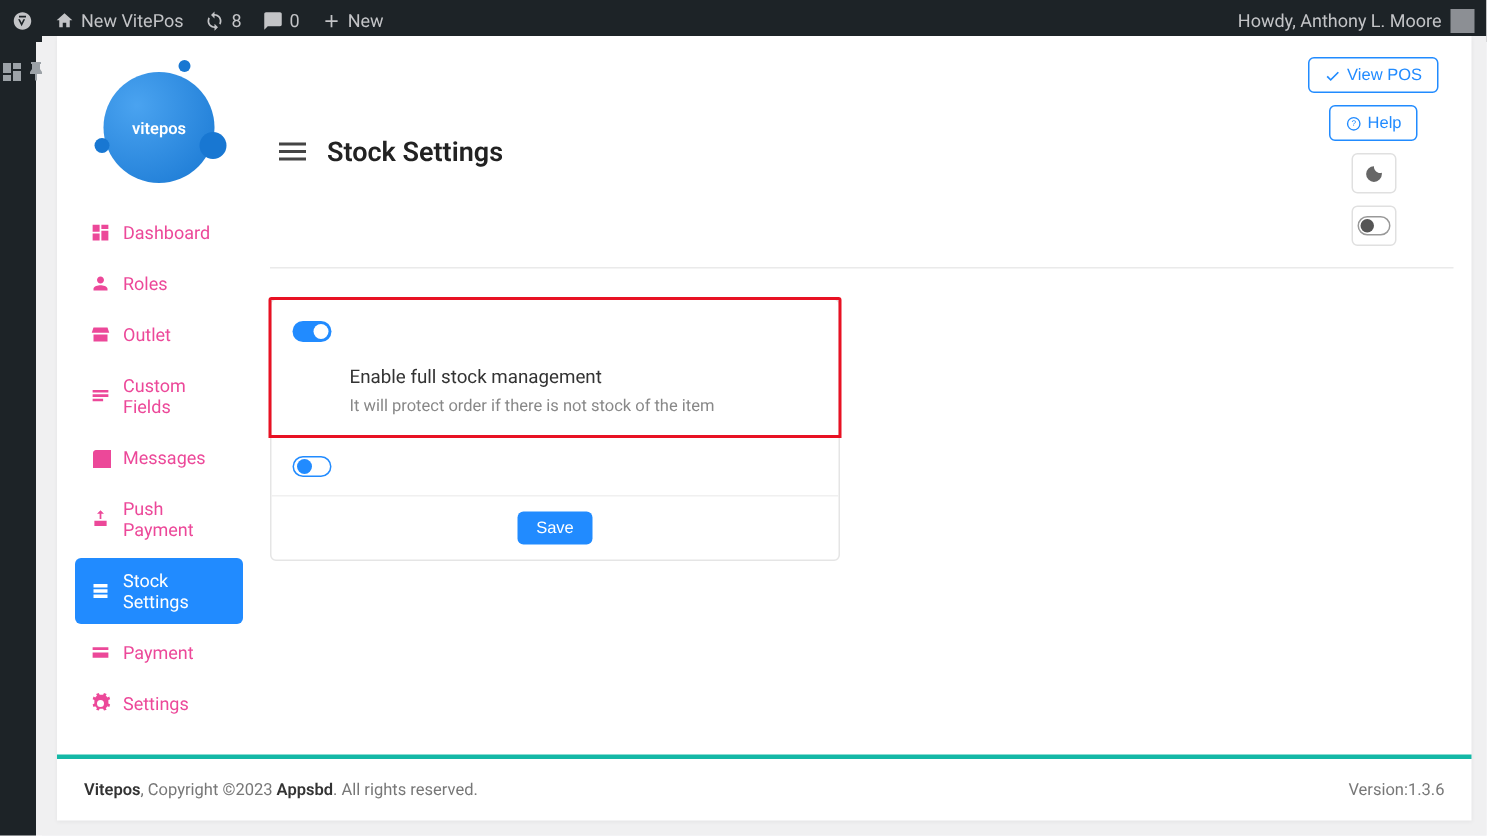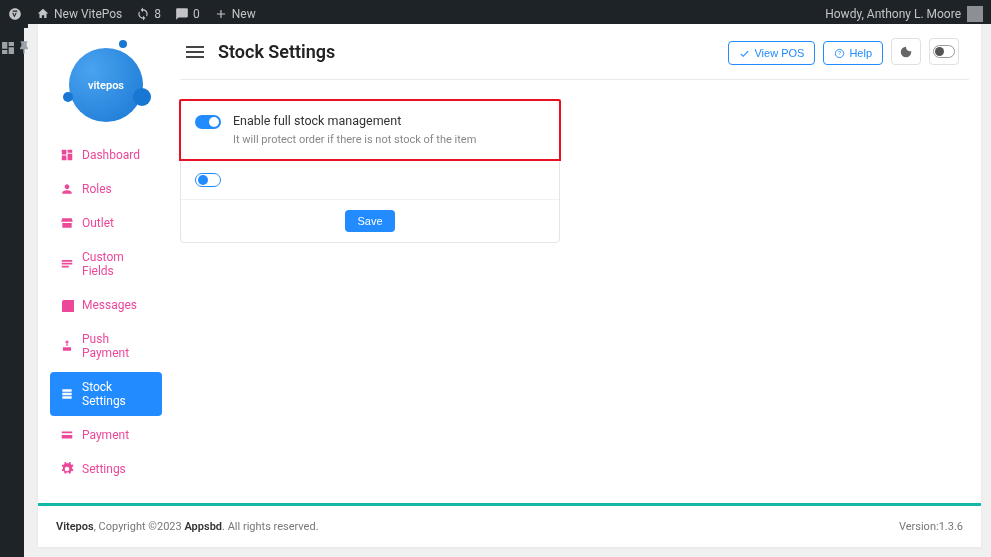--- a/index.html
+++ b/index.html
@@ -38,34 +38,34 @@
     .nav-item .icon { width: 14px; height: 14px; display:inline-flex; align-items:center; justify-content:center; }
     .nav-item svg { width: 14px; height: 14px; fill: currentColor; }
     
     
     .app-content { flex: 1; padding: 14px 12px; }
     .content-header { display: flex; align-items: center; justify-content: space-between; padding: 0 10px 14px 6px; border-bottom: 1px solid #eaeaea; margin-bottom: 20px; }
     .header-left { display: flex; align-items: center; gap: 14px; }
     .hamburger { width: 18px; cursor:pointer; }
     .hamburger div { height: 2px; background: #444; margin: 3px 0; }
     .page-title { font-size: 18px; font-weight: 600; color: #222; }
-    .header-right { display: flex; align-items: flex-end; gap: 8px; }
+    .header-right { display: flex; align-items: center; gap: 8px; flex-direction: column; }
     .btn-outline { border: 1px solid #218bff; color: #218bff; background: #fff; padding: 5px 10px; font-size: 11px; border-radius: 4px; cursor: pointer; display:flex; align-items:center; gap:4px; }
     .btn-outline svg { width:11px; height:11px; fill:#218bff; }
     .btn-icon-only { border:1px solid #e0e0e0; background:#fff; width:30px; height:27px; border-radius:4px; cursor:pointer; display:flex; align-items:center; justify-content:center; }
     .btn-icon-only .toggle-mini { width:22px; height:13px; border-radius:7px; border:1px solid #999; position:relative; }
     .btn-icon-only .toggle-mini::after { content:""; position:absolute; left:1px; top:1px; width:9px; height:9px; border-radius:50%; background:#555; }
     .moon-icon svg { width:14px; height:14px; fill:#666; }
     
     
     .settings-panel { width: 380px; border: 1px solid #e5e5e5; border-radius: 4px; }
     .setting-row { padding: 12px 14px; display: flex; gap: 12px; align-items: flex-start; }
     .setting-row.highlight { border: 2px solid #e81123; margin: -2px; position:relative; z-index:1; border-radius: 2px 2px 0 0; }
     .setting-text { flex: 1; }
-    .setting-title { font-size: 12.5px; color: #333; margin-bottom: 4px; }
+    .setting-title { font-size: 12.5px; color: #333; margin-bottom: 4px; margin-top: 32px; }
     .setting-desc { font-size: 11px; color: #888; line-height: 1.4; }
     .toggle { width: 26px; height: 14px; border-radius: 7px; position: relative; cursor: pointer; flex-shrink: 0; margin-top: 2px; }
     .toggle.on-full { background: #218bff; }
     .toggle.on-full::after { content: ""; position: absolute; right: 2px; top: 2px; width: 10px; height: 10px; border-radius: 50%; background: #fff; }
     .toggle.on-outline { border: 1px solid #218bff; background:#fff; }
     .toggle.on-outline::after { content: ""; position: absolute; left: 2px; top: 1px; width: 10px; height: 10px; border-radius: 50%; background: #218bff; }
     .panel-footer { padding: 10px 14px; display:flex; justify-content:center; border-top:1px solid #f0f0f0; }
     .btn-primary { background:#218bff; color:#fff; border:none; padding:5px 12px; font-size:11px; border-radius:4px; cursor:pointer; }
     
     

